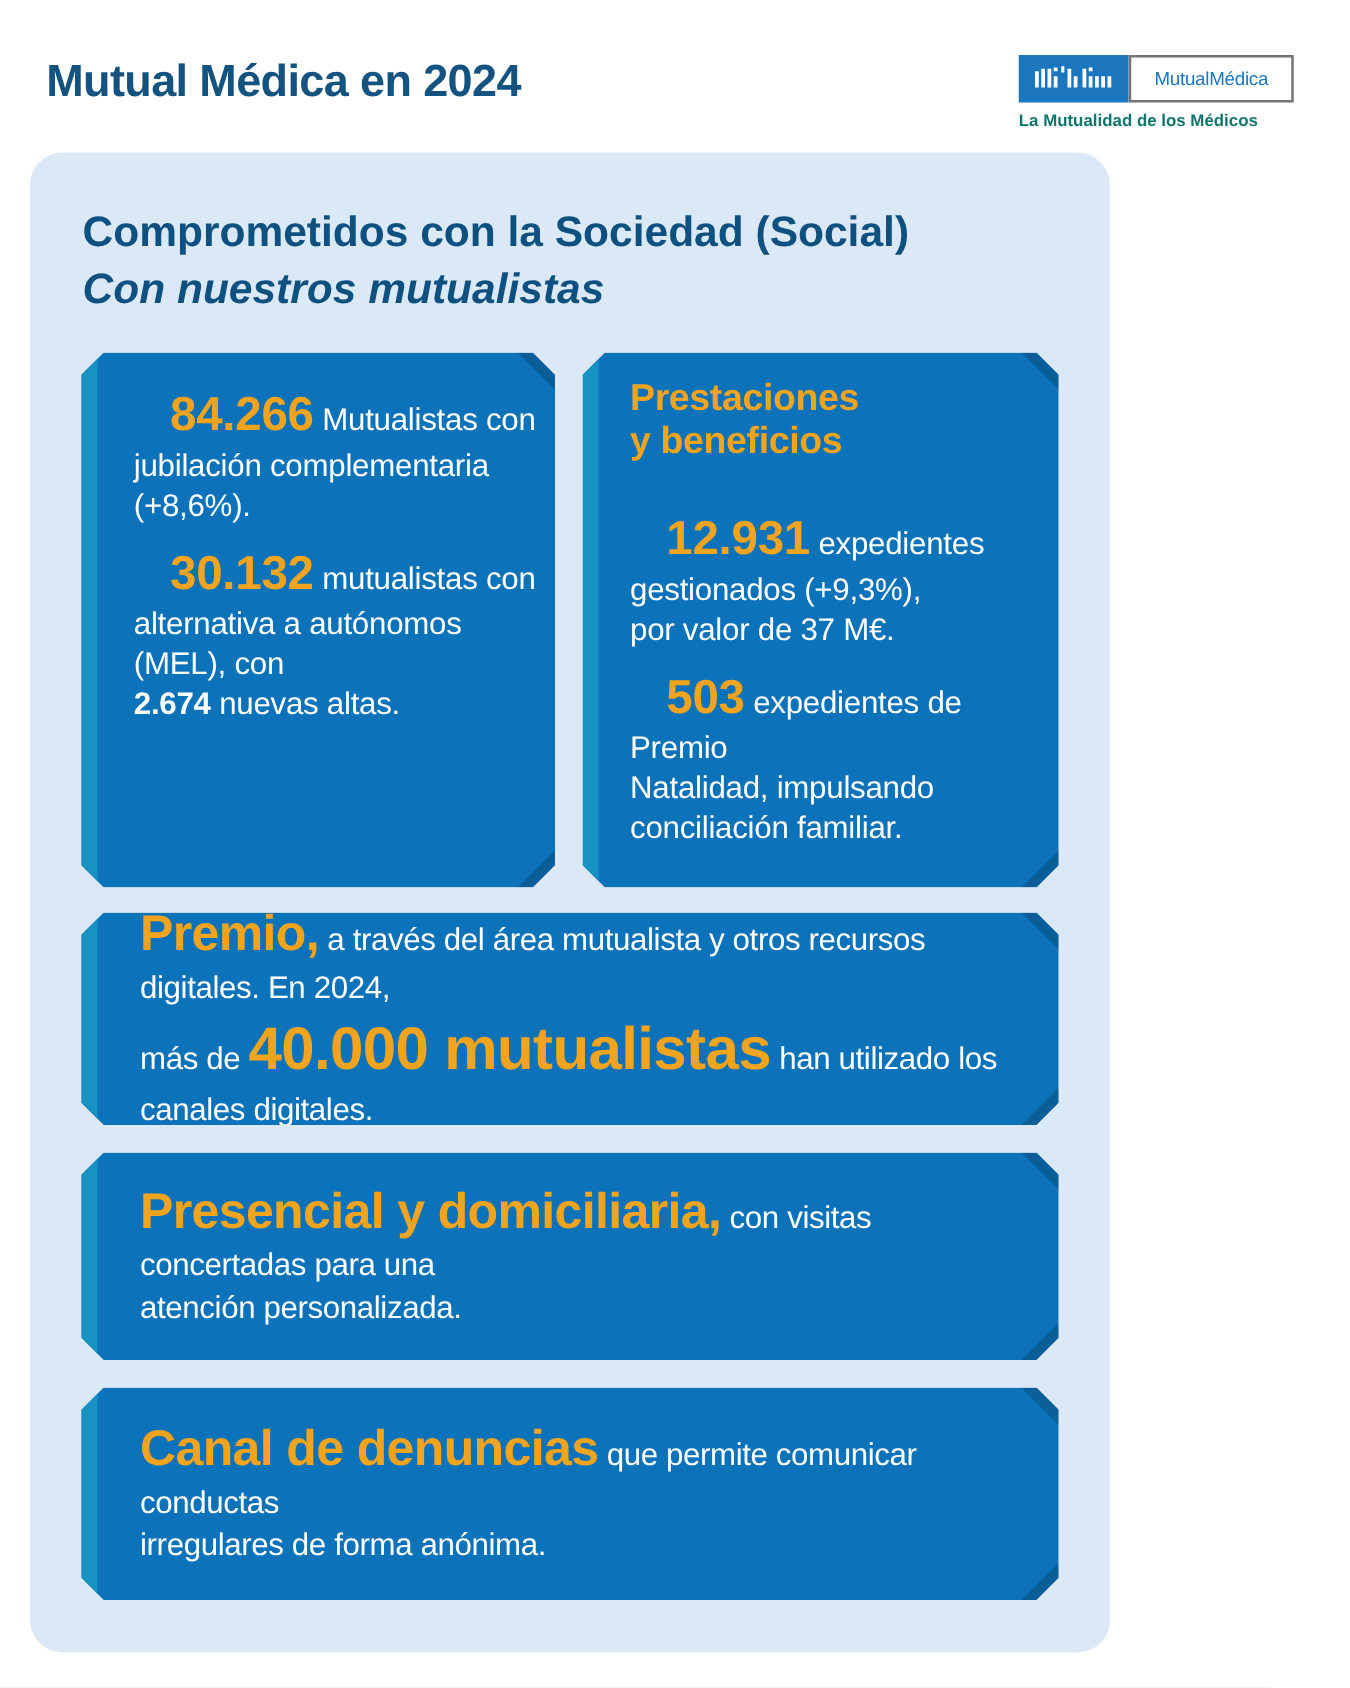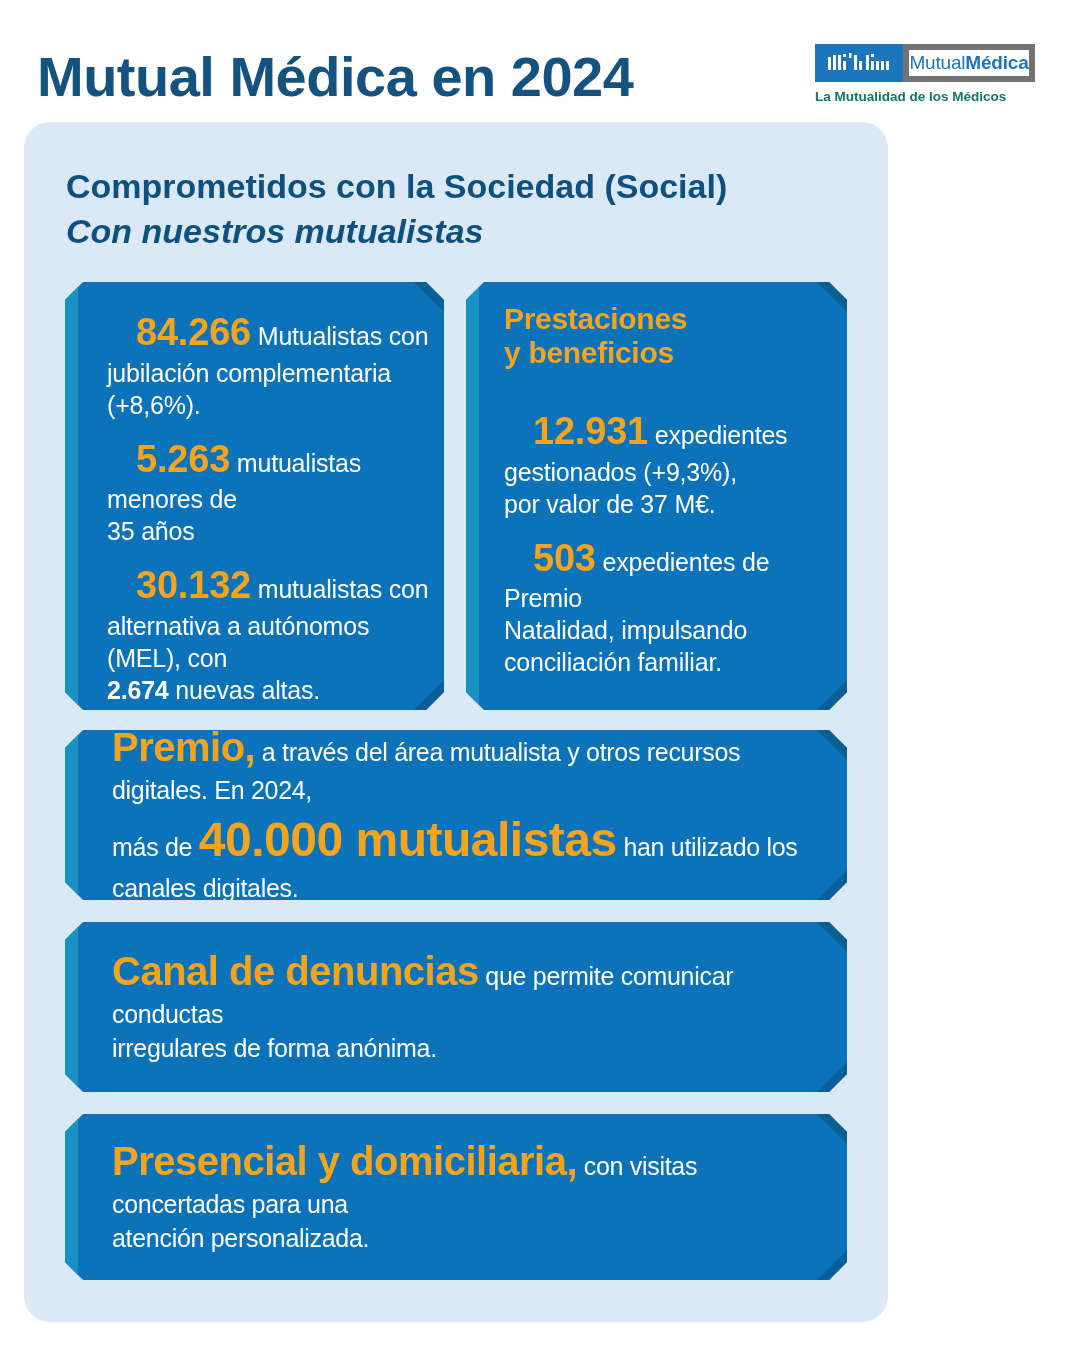--- a/index.html
+++ b/index.html
@@ -8,36 +8,36 @@
     width: 1080px; height: 1350px;
     background: #FFFFFF;
     font-family: "Liberation Sans", sans-serif;
     position: relative;
     overflow: hidden;
   }
 
   
   .page-title {
     position: absolute; left: 37px; top: 44px;
-    font-size: 56px; font-weight: bold; color: #14527F;
+    font-size: 36px; font-weight: bold; color: #14527F;
     letter-spacing: -0.5px;
   }
   .logo { position: absolute; top: 44px; right: 45px; width: 220px; }
   .logo-row { display: flex; height: 38px; }
   .logo-mark {
     width: 88px; background: #1B76BE;
     display: flex; align-items: center; justify-content: center;
   }
   .logo-name {
-    flex: 1; background: #FFFFFF; border: 6px solid #737373;
+    flex: 1; background: #FFFFFF; border: 2px solid #737373;
     display: flex; align-items: center; justify-content: center;
-    font-size: 19px; color: #1B76BE; letter-spacing: -0.2px;
+    font-size: 15px; color: #1B76BE; letter-spacing: -0.2px;
     white-space: nowrap;
   }
-  .logo-name b { font-weight: bold; }
+  .logo-name b { font-weight: normal; }
   .logo-tagline {
     margin-top: 7px; font-size: 13.5px; font-weight: bold; color: #0f766e;
   }
 
   
   .container {
     position: absolute; left: 24px; top: 122px;
     width: 864px; height: 1200px;
     background: #DBE9F6; border-radius: 26px;
   }
@@ -153,22 +153,20 @@
 
   <div class="cards">
 
     <div class="row1">
 
       <div class="card card-mutualistas">
         <div class="fold-tr"></div>
         <div class="fold-br"></div>
         <p class="stat"><span class="stat-num">84.266</span><span> Mutualistas con
 jubilación complementaria (+8,6%).</span></p>
-        <p class="stat"><span class="stat-num">5.263</span><span> mutualistas menores de
-35 años</span></p>
         <p class="stat"><span class="stat-num">30.132</span><span> mutualistas con
 alternativa a autónomos (MEL), con
 </span><span class="stat-bold">2.674</span><span> nuevas altas.</span></p>
       </div>
 
       <div class="card card-prestaciones">
         <div class="fold-tr"></div>
         <div class="fold-br"></div>
         <p class="card-title">Prestaciones
 y beneficios</p>
@@ -182,28 +180,28 @@
 
     </div>
 
     <div class="card card-wide card-online">
       <div class="fold-tr"></div>
       <div class="fold-br"></div>
       <p class="wide-text"><span class="lead">Premio,</span><span> a través del área mutualista y otros recursos digitales. En 2024,
 más de </span><span class="highlight">40.000 mutualistas</span><span> han utilizado los canales digitales.</span></p>
     </div>
 
+    <div class="card card-wide card-presencial">
+      <div class="fold-tr"></div>
+      <div class="fold-br"></div>
+      <p class="wide-text"><span class="lead">Presencial y domiciliaria,</span><span> con visitas concertadas para una
+atención personalizada.</span></p>
+    </div>
+
     <div class="card card-wide card-canal">
       <div class="fold-tr"></div>
       <div class="fold-br"></div>
       <p class="wide-text"><span class="lead">Canal de denuncias</span><span> que permite comunicar conductas
 irregulares de forma anónima.</span></p>
     </div>
 
-    <div class="card card-wide card-presencial">
-      <div class="fold-tr"></div>
-      <div class="fold-br"></div>
-      <p class="wide-text"><span class="lead">Presencial y domiciliaria,</span><span> con visitas concertadas para una
-atención personalizada.</span></p>
-    </div>
-
   </div>
 </div>
 
 </body></html>

